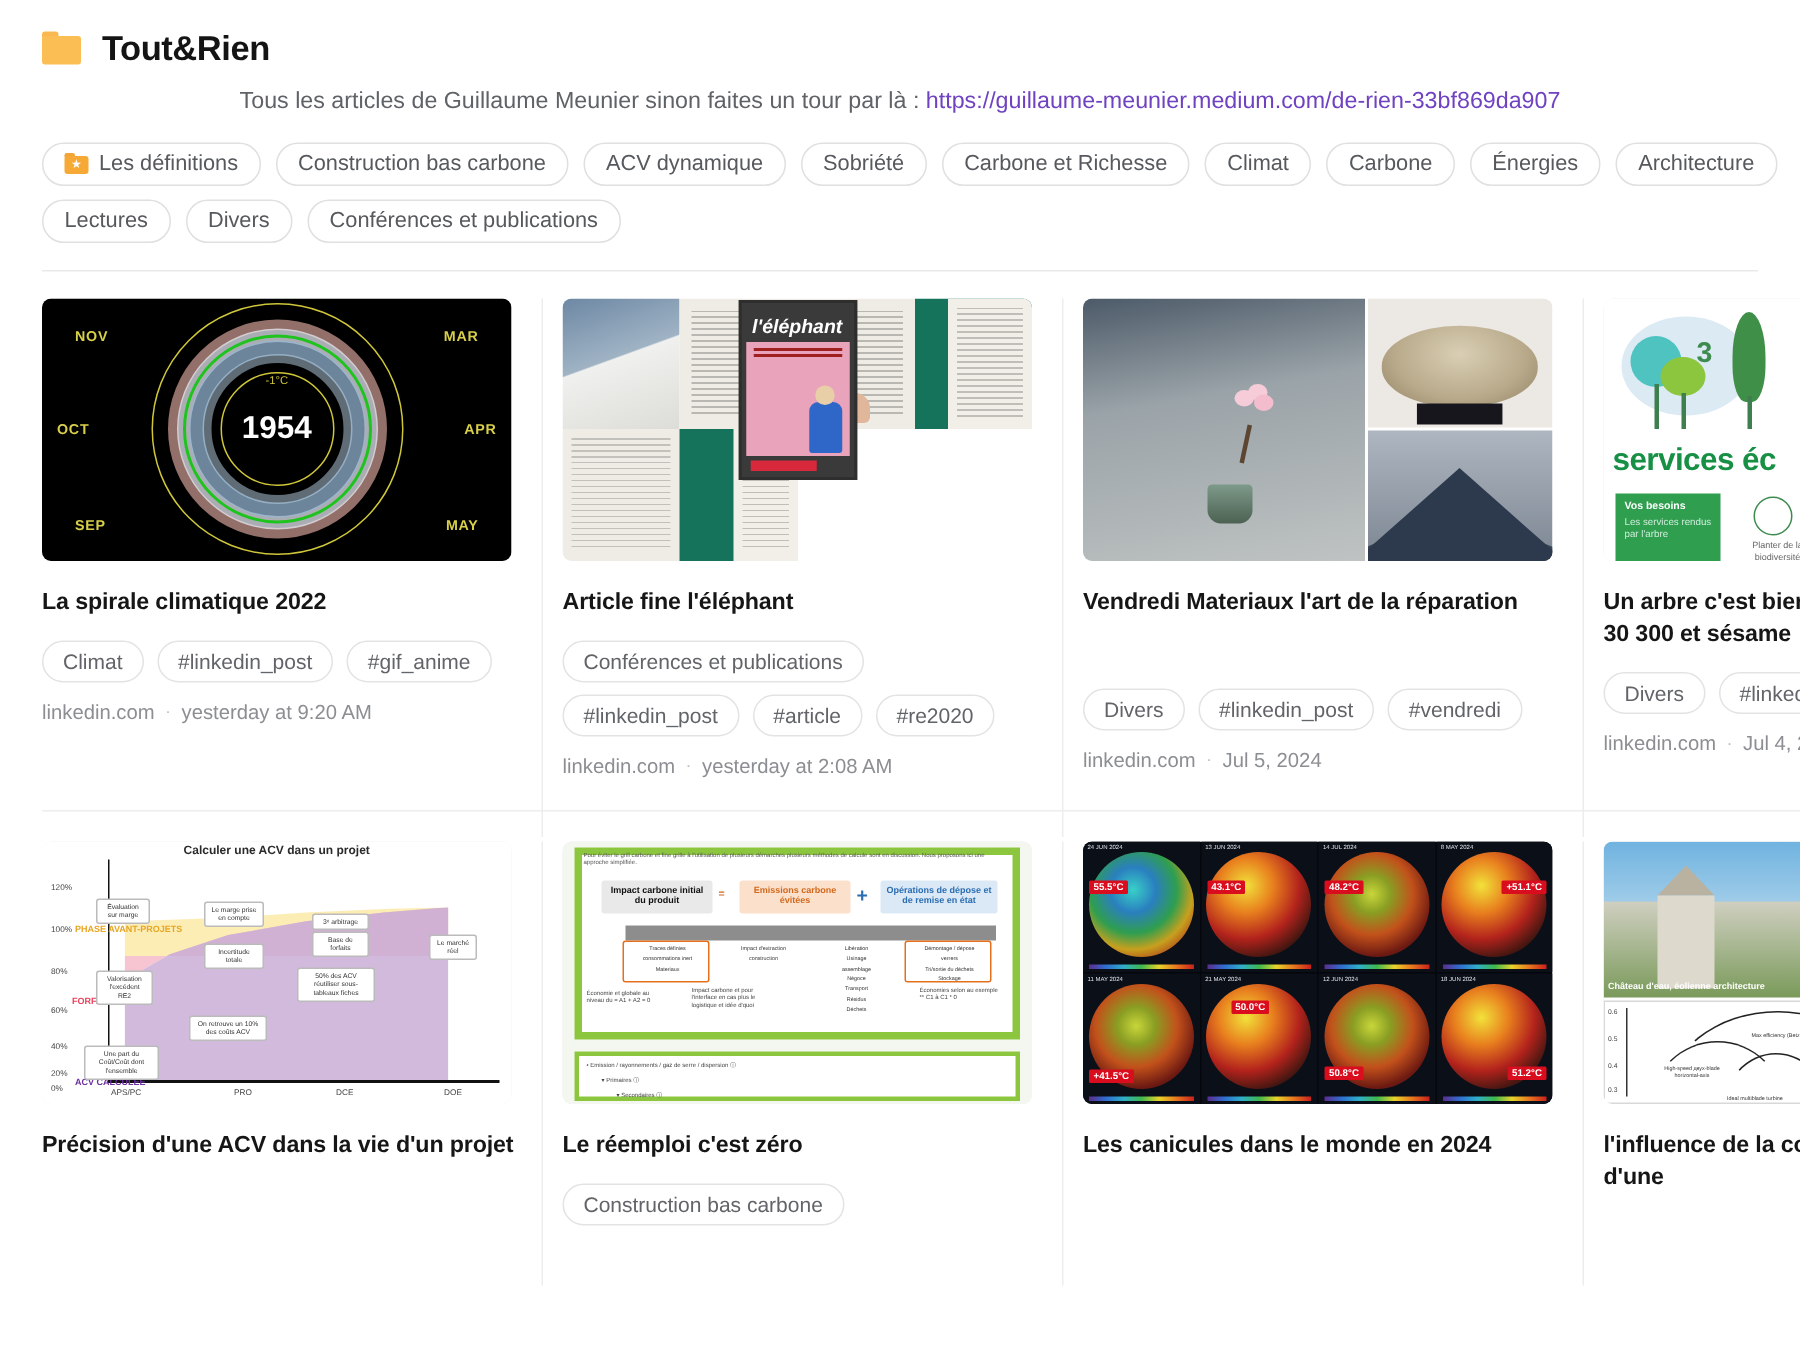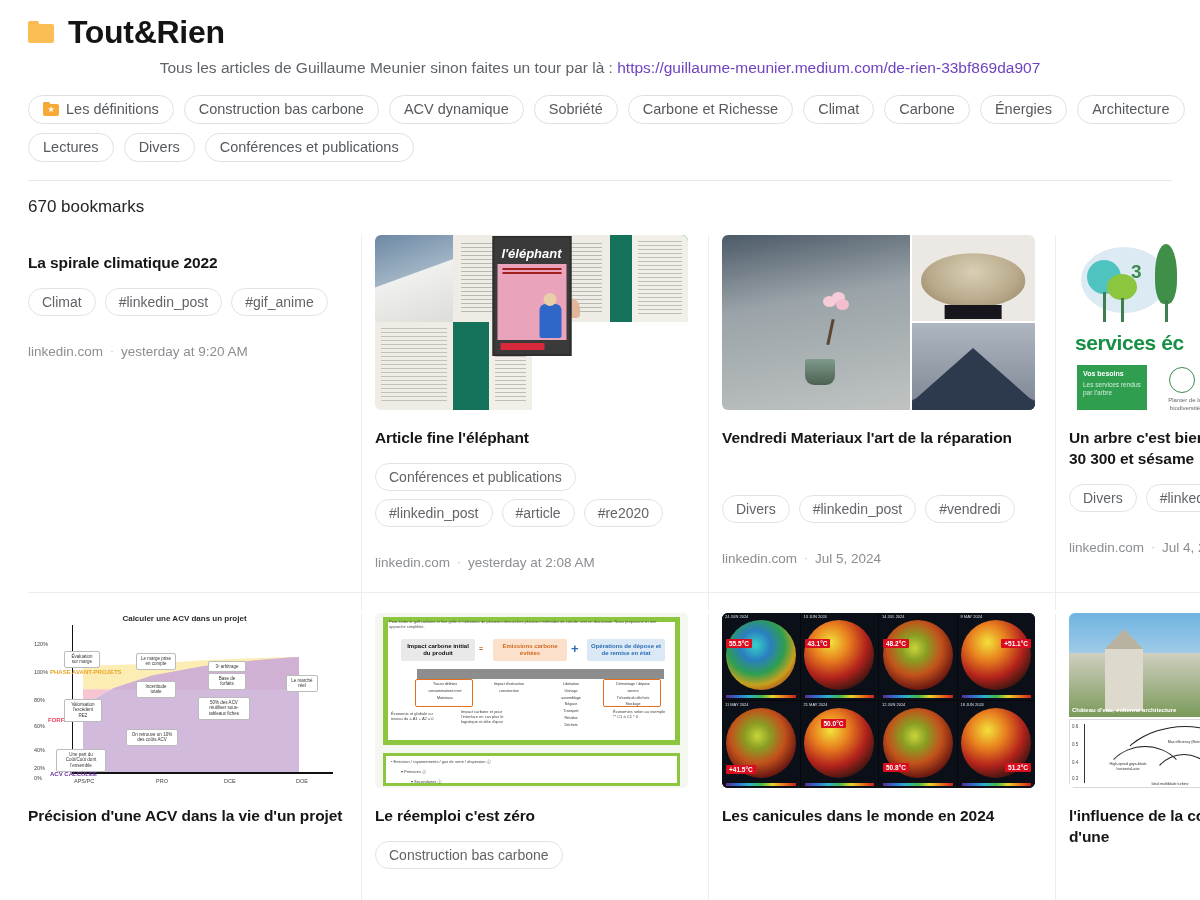--- a/index.html
+++ b/index.html
@@ -13,21 +13,21 @@
   .page { width: 1200px; height: 900px; position: relative; }
 
   
   .header { padding: 12px 28px 0 28px; }
   .title-row { display: flex; align-items: center; gap: 14px; height: 40px; }
   .folder-icon { width: 26px; height: 22px; position: relative; flex: 0 0 auto; }
   .folder-icon .tab { position: absolute; left: 0; top: 0; width: 11px; height: 4px;
     background: #f9b950; border-radius: 2px 2px 0 0; }
   .folder-icon .body { position: absolute; left: 0; top: 3px; width: 26px; height: 19px;
     background: #fbbe54; border-radius: 2px; }
-  .collection-title { font-size: 32px; font-weight: bold; letter-spacing: -0.3px; color: #141414; }
+  .collection-title { font-size: 23px; font-weight: bold; letter-spacing: -0.3px; color: #141414; }
 
   .description { margin-top: 6px; font-size: 15.5px; color: #5f6368; line-height: 1.35; white-space: nowrap; text-align: center; }
   .description .desc-link { color: #6f42c1; text-decoration: none; }
 
   
   .tags { margin-top: 16px; display: flex; flex-wrap: wrap; gap: 9px 10px; width: 1240px; }
   .tag-pill {
     border: 1px solid #e0e0e0; border-radius: 17px;
     height: 29px; padding: 0 14px;
     display: inline-flex; align-items: center; gap: 7px;
@@ -71,21 +71,21 @@
   .card-title {
     margin-top: 18px; font-size: 15.5px; font-weight: bold; color: #161616;
     line-height: 1.35; letter-spacing: -0.1px;
   }
   .card-tags { margin-top: 14px; display: flex; flex-wrap: wrap; gap: 8px 9px; width: 313px; }
   .card-tag {
     border: 1px solid #e3e3e3; border-radius: 16px; height: 28px; padding: 0 13px;
     display: inline-flex; align-items: center; font-size: 14px; color: #616468;
     background: #fff; white-space: nowrap;
   }
-  .card-meta { margin-top: 28px; font-size: 13.5px; color: #8b8e92; display: flex; align-items: center; gap: 7px; }
+  .card-meta { margin-top: 12px; font-size: 13.5px; color: #8b8e92; display: flex; align-items: center; gap: 7px; }
   .card-meta .dot { color: #bfc1c4; font-size: 12px; }
 
   
   .spiral { background: #000; width: 100%; height: 100%; position: relative; }
   .spiral .ring { position: absolute; border-radius: 50%; }
   .spiral .outer { left: 50%; top: 50%; width: 168px; height: 168px; margin: -84px 0 0 -84px;
     border: 1.2px solid #cfc63a; }
   .spiral .inner { left: 50%; top: 50%; width: 76px; height: 76px; margin: -38px 0 0 -38px;
     border: 1.2px solid #cfc63a; }
   .spiral .green { left: 50%; top: 50%; width: 126px; height: 126px; margin: -63px 0 0 -63px;
@@ -301,25 +301,43 @@
           <span>Divers</span>
         </div>
       <div class="tag-pill">
           <span>Conférences et publications</span>
         </div>
     </div>
   </div>
 
   <div class="divider"></div>
 
-  <div class="count">670 bookmarks</div>
 
   <div class="grid">
 
     <div class="card">
+      <div class="thumb">
+        <div class="spiral">
+          <div class="ring outer"></div>
+          <div class="ring" style="left:50%;top:50%;width:146px;height:146px;margin:-73px 0 0 -73px;border:7px solid rgba(224,170,160,.65);"></div>
+          <div class="ring" style="left:50%;top:50%;width:134px;height:134px;margin:-67px 0 0 -67px;border:9px solid rgba(235,240,248,.72);"></div>
+          <div class="ring" style="left:50%;top:50%;width:118px;height:118px;margin:-59px 0 0 -59px;border:10px solid rgba(150,185,215,.72);"></div>
+          <div class="ring" style="left:50%;top:50%;width:100px;height:100px;margin:-50px 0 0 -50px;border:6px solid rgba(190,215,235,.5);"></div>
+          <div class="ring green"></div>
+          <div class="ring inner"></div>
+          <div class="mon" style="left:22px;top:20px;">NOV</div>
+          <div class="mon" style="right:22px;top:20px;">MAR</div>
+          <div class="mon" style="left:10px;top:82px;">OCT</div>
+          <div class="mon" style="right:10px;top:82px;">APR</div>
+          <div class="mon" style="left:22px;bottom:18px;">SEP</div>
+          <div class="mon" style="right:22px;bottom:18px;">MAY</div>
+          <div class="tlabel">-1°C</div>
+          <div class="year">1954</div>
+        </div>
+      </div>
       <div class="card-title">La spirale climatique 2022</div>
       <div class="card-tags">
         <span class="card-tag">Climat</span>
         <span class="card-tag">#linkedin_post</span>
         <span class="card-tag">#gif_anime</span>
       </div>
       <div class="card-meta">
         <span>linkedin.com</span>
         <span class="dot">·</span>
         <span>yesterday at 9:20 AM</span>

